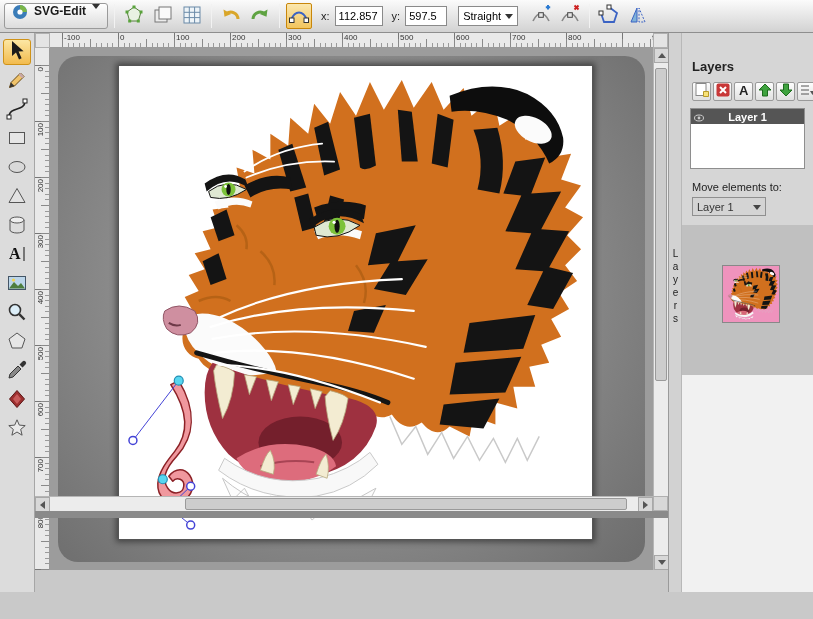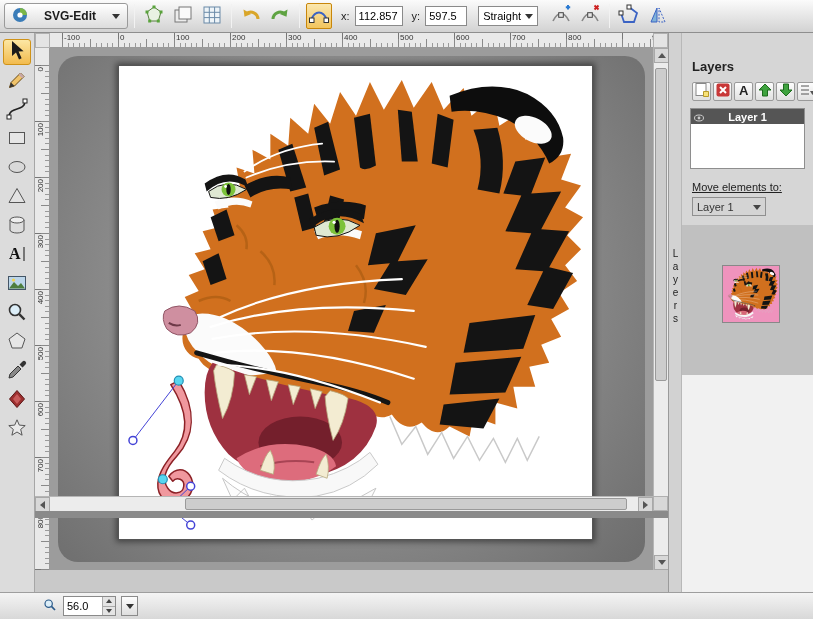--- a/index.html
+++ b/index.html
@@ -3,21 +3,21 @@
 <meta charset="utf-8">
 <style>
   * { margin:0; padding:0; box-sizing:border-box; }
   html,body { font-family:"Liberation Sans", sans-serif; }
   .app { position:relative; width:813px; height:619px; overflow:hidden; background:#c9c9c9; font-size:12px; color:#222; }
 
   
   .topbar { position:absolute; left:0; top:0; width:813px; height:33px;
     background:linear-gradient(#fbfbfb,#d2d2d2); border-bottom:1px solid #8e8e8e;
     display:flex; align-items:center; padding:0 4px; gap:3px; }
-  .logo-btn { display:flex; align-items:center; gap:16px; height:26px; padding:0 7px;
+  .logo-btn { display:flex; gap:6px; height:26px; padding:0 7px;
     background:linear-gradient(#ffffff,#dcdcdc); border:1px solid #9a9a9a; border-radius:3px; cursor:pointer; }
   .logo-txt { font-weight:bold; font-size:12px; color:#1a1a1a; }
   .caret { width:0; height:0; border-left:4px solid transparent; border-right:4px solid transparent; border-top:5px solid #333; }
   .sep { width:1px; height:24px; background:#a2a2a2; border-right:1px solid #f2f2f2; margin:0 3px; }
   .tb { width:26px; height:26px; background:transparent; border:1px solid transparent; border-radius:2px;
     display:flex; align-items:center; justify-content:center; cursor:pointer; }
   .tb.selected { background:linear-gradient(#fbe7ae,#f2c55e); border:1px solid #c8860a; }
   .fld-label { font-size:11px; margin:0 2px 0 6px; }
   .fld { height:20px; font-size:11px; border:1px solid #8a8a8a; background:#fff; padding:1px 3px; font-family:"Liberation Sans",sans-serif; }
   .fld.x { width:48px; } .fld.y { width:42px; }
@@ -89,21 +89,21 @@
   .rpanel { width:132px; height:559px; background:#d6d6d6; border-left:1px solid #b8b8b8; position:relative; }
   .rp-title { font-weight:bold; font-size:13px; margin:26px 0 0 10px; }
   .lbtns { display:flex; gap:2px; margin:8px 0 0 10px; }
   .lbtn { width:19px; height:19px; background:linear-gradient(#fdfdfd,#e0e0e0); border:1px solid #9a9a9a; border-radius:2px;
     display:flex; align-items:center; justify-content:center; cursor:pointer; }
   .layer-table { margin:7px 8px 0 8px; border:1px solid #8e8e8e; background:#fff; }
   .layer-row { height:15px; background:#555; color:#fff; font-size:11px; font-weight:bold;
     display:flex; align-items:center; justify-content:center; gap:4px; cursor:pointer; position:relative; }
   .layer-row .eye { position:absolute; left:3px; top:3px; }
   .layer-list { height:44px; background:#fff; cursor:pointer; }
-  .move-label { font-size:11px; margin:12px 0 0 10px;text-decoration:underline; }
+  .move-label { font-size:11px; margin:12px 0 0 10px; }
   .move-sel { position:relative; margin:4px 0 0 10px; width:74px; }
   .move-sel::after { content:""; position:absolute; right:5px; top:8px; width:0; height:0; pointer-events:none;
     border-left:4px solid transparent; border-right:4px solid transparent; border-top:5px solid #444; }
   .move-sel select { appearance:none; -webkit-appearance:none; width:74px; height:19px; font-size:11px;
     border:1px solid #8f8f8f; background:#d4d4d4; color:#333; padding:0 16px 0 4px; font-family:"Liberation Sans",sans-serif; }
   .thumb-zone { position:absolute; left:0; top:192px; width:131px; height:150px; background:#c0c0c0; }
   .thumb { position:absolute; left:40px; top:40px; width:58px; height:58px; border:1px solid #888; cursor:pointer; }
   .rp-bottom { position:absolute; left:0; top:342px; width:131px; height:217px; background:#f1f1f1; }
 
   
@@ -558,36 +558,14 @@
           <svg width="56" height="56" viewBox="0 0 475 475">
             <rect width="475" height="475" fill="#ef93bd"></rect>
             <use href="#tiger" xlink:href="#tiger"></use>
           </svg>
         </div>
       </div>
       <div class="rp-bottom"></div>
     </div>
   </div>
 
-  <div class="statusbar">
-    <span>
-      <svg width="16" height="16" viewBox="0 0 24 24">
-          <circle cx="10" cy="10" r="5.5" fill="#dceef8" stroke="#2a5a8a" stroke-width="1.8"></circle>
-          <line x1="14.2" y1="14.2" x2="19.5" y2="19.5" stroke="#2a5a8a" stroke-width="2.6"></line>
-        </svg>
-    </span>
-    <span class="spin">
-      <input value="56.0" style="">
-      <span class="arrows">
-        <div>
-            <span class="mini-tri-up"></span>
-          </div>
-        <div>
-            <span class="mini-tri-down"></span>
-          </div>
-      </span>
-    </span>
-    <button class="zoom-dd">
-        <span class="caret"></span>
-      </button>
-  </div>
 
 </div>
 
 </body></html>

